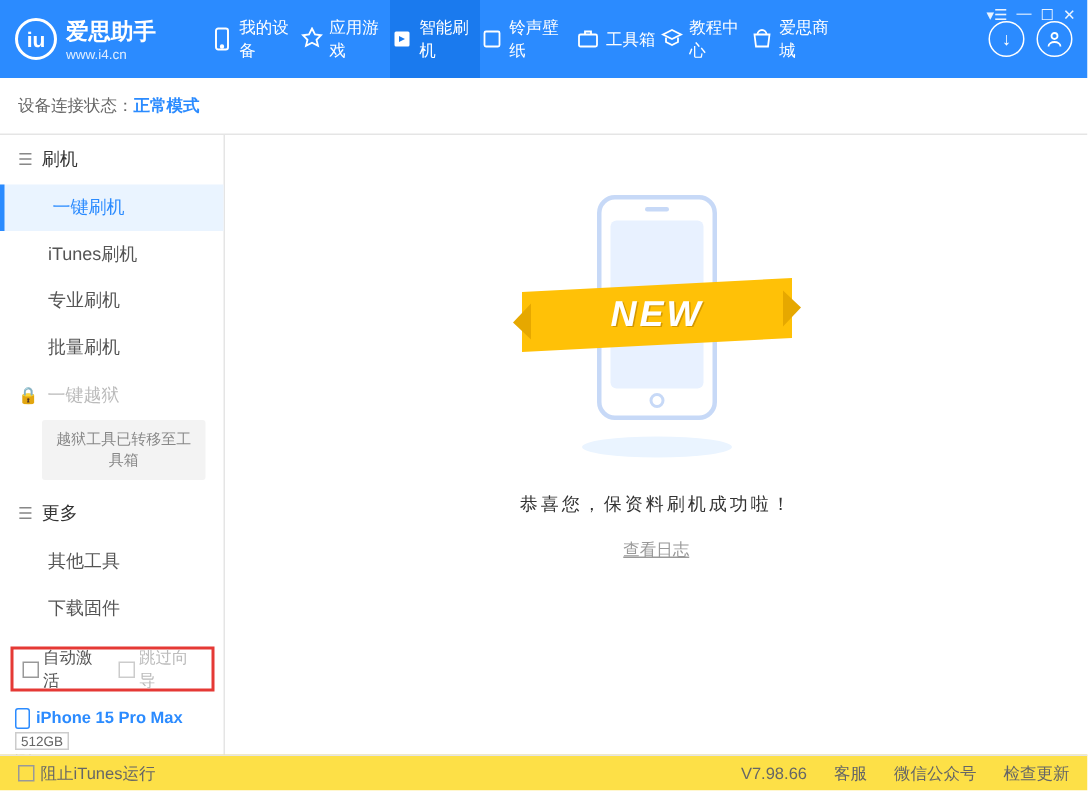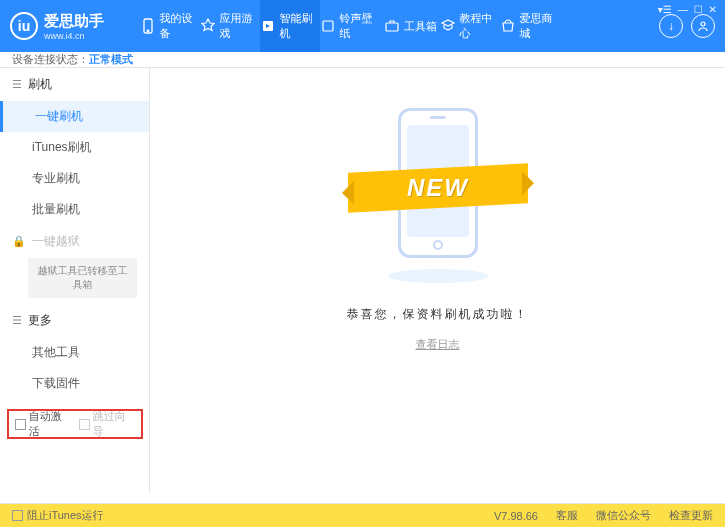--- a/index.html
+++ b/index.html
@@ -12,21 +12,21 @@
 .logo-sub { font-size: 9px; opacity: 0.85; }
 .nav { display: flex; height: 100%; }
 .nav-item { width: 60px; display: flex; flex-direction: row; align-items: center; justify-content: center; gap: 3px; font-size: 11px; cursor: pointer; }
 .nav-item.active { background: #1a7aee; }
 .nav-icon { width: 18px; height: 18px; display: flex; align-items: center; justify-content: center; }
 .header-right { margin-left: auto; display: flex; align-items: center; gap: 8px; }
 .window-controls { position: absolute; top: 4px; right: 8px; display: flex; gap: 6px; color: #fff; font-size: 10px; }
 .win-btn { cursor: pointer; opacity: 0.9; }
 .hr-icon { width: 24px; height: 24px; border: 1.5px solid #fff; border-radius: 50%; display: flex; align-items: center; justify-content: center; font-size: 12px; cursor: pointer; }
 
-.status-bar { height: 16px; border-bottom: 1px solid #e5e5e5; display: flex; align-items: center; padding: 0 12px; font-size: 11px; color: #666; }
+.status-bar { height: 38px; border-bottom: 1px solid #e5e5e5; display: flex; align-items: center; padding: 0 12px; font-size: 11px; color: #666; }
 .status-mode { color: #2b8bff; font-weight: bold; }
 
 .body-wrap { display: flex; height: 425px; }
 .sidebar { width: 150px; border-right: 1px solid #e5e5e5; display: flex; flex-direction: column; font-size: 12px; position: relative; }
 .side-group-title { display: flex; align-items: center; gap: 6px; padding: 8px 12px; color: #333; }
 .side-group-icon { color: #888; font-size: 11px; }
 .side-item { padding: 7px 12px 7px 32px; color: #555; cursor: pointer; }
 .side-item.active { color: #2b8bff; background: #eaf4ff; border-left: 3px solid #2b8bff; }
 .side-sub-box { background: #f3f3f3; padding: 6px 8px; margin: 0 12px 6px 28px; font-size: 10px; color: #888; text-align: center; border-radius: 2px; }
 .lock-icon { color: #bbb; font-size: 11px; }
@@ -189,20 +189,30 @@
       <label class="chk">
           <span class="chk-box"></span>
           <span>自动激活</span>
         </label>
       <label class="chk disabled">
           <span class="chk-box"></span>
           <span>跳过向导</span>
         </label>
     </div>
 
+    <div class="device-block">
+      <div class="device-name">
+        <svg width="10" height="14" viewBox="0 0 10 14">
+            <rect x="0.5" y="0.5" width="9" height="13" rx="1.5" fill="none" stroke="#2b8bff"></rect>
+          </svg>
+        <span>iPhone 15 Pro Max</span>
+      </div>
+      <span class="device-storage">512GB</span>
+      <div class="device-type">iPhone</div>
+    </div>
   </div>
 
   <div class="main">
     <div class="illust">
       <div class="shadow-ellipse"></div>
       <div class="phone">
           <div class="phone-speaker"></div>
           <div class="phone-screen"></div>
           <div class="phone-home"></div>
         </div>

